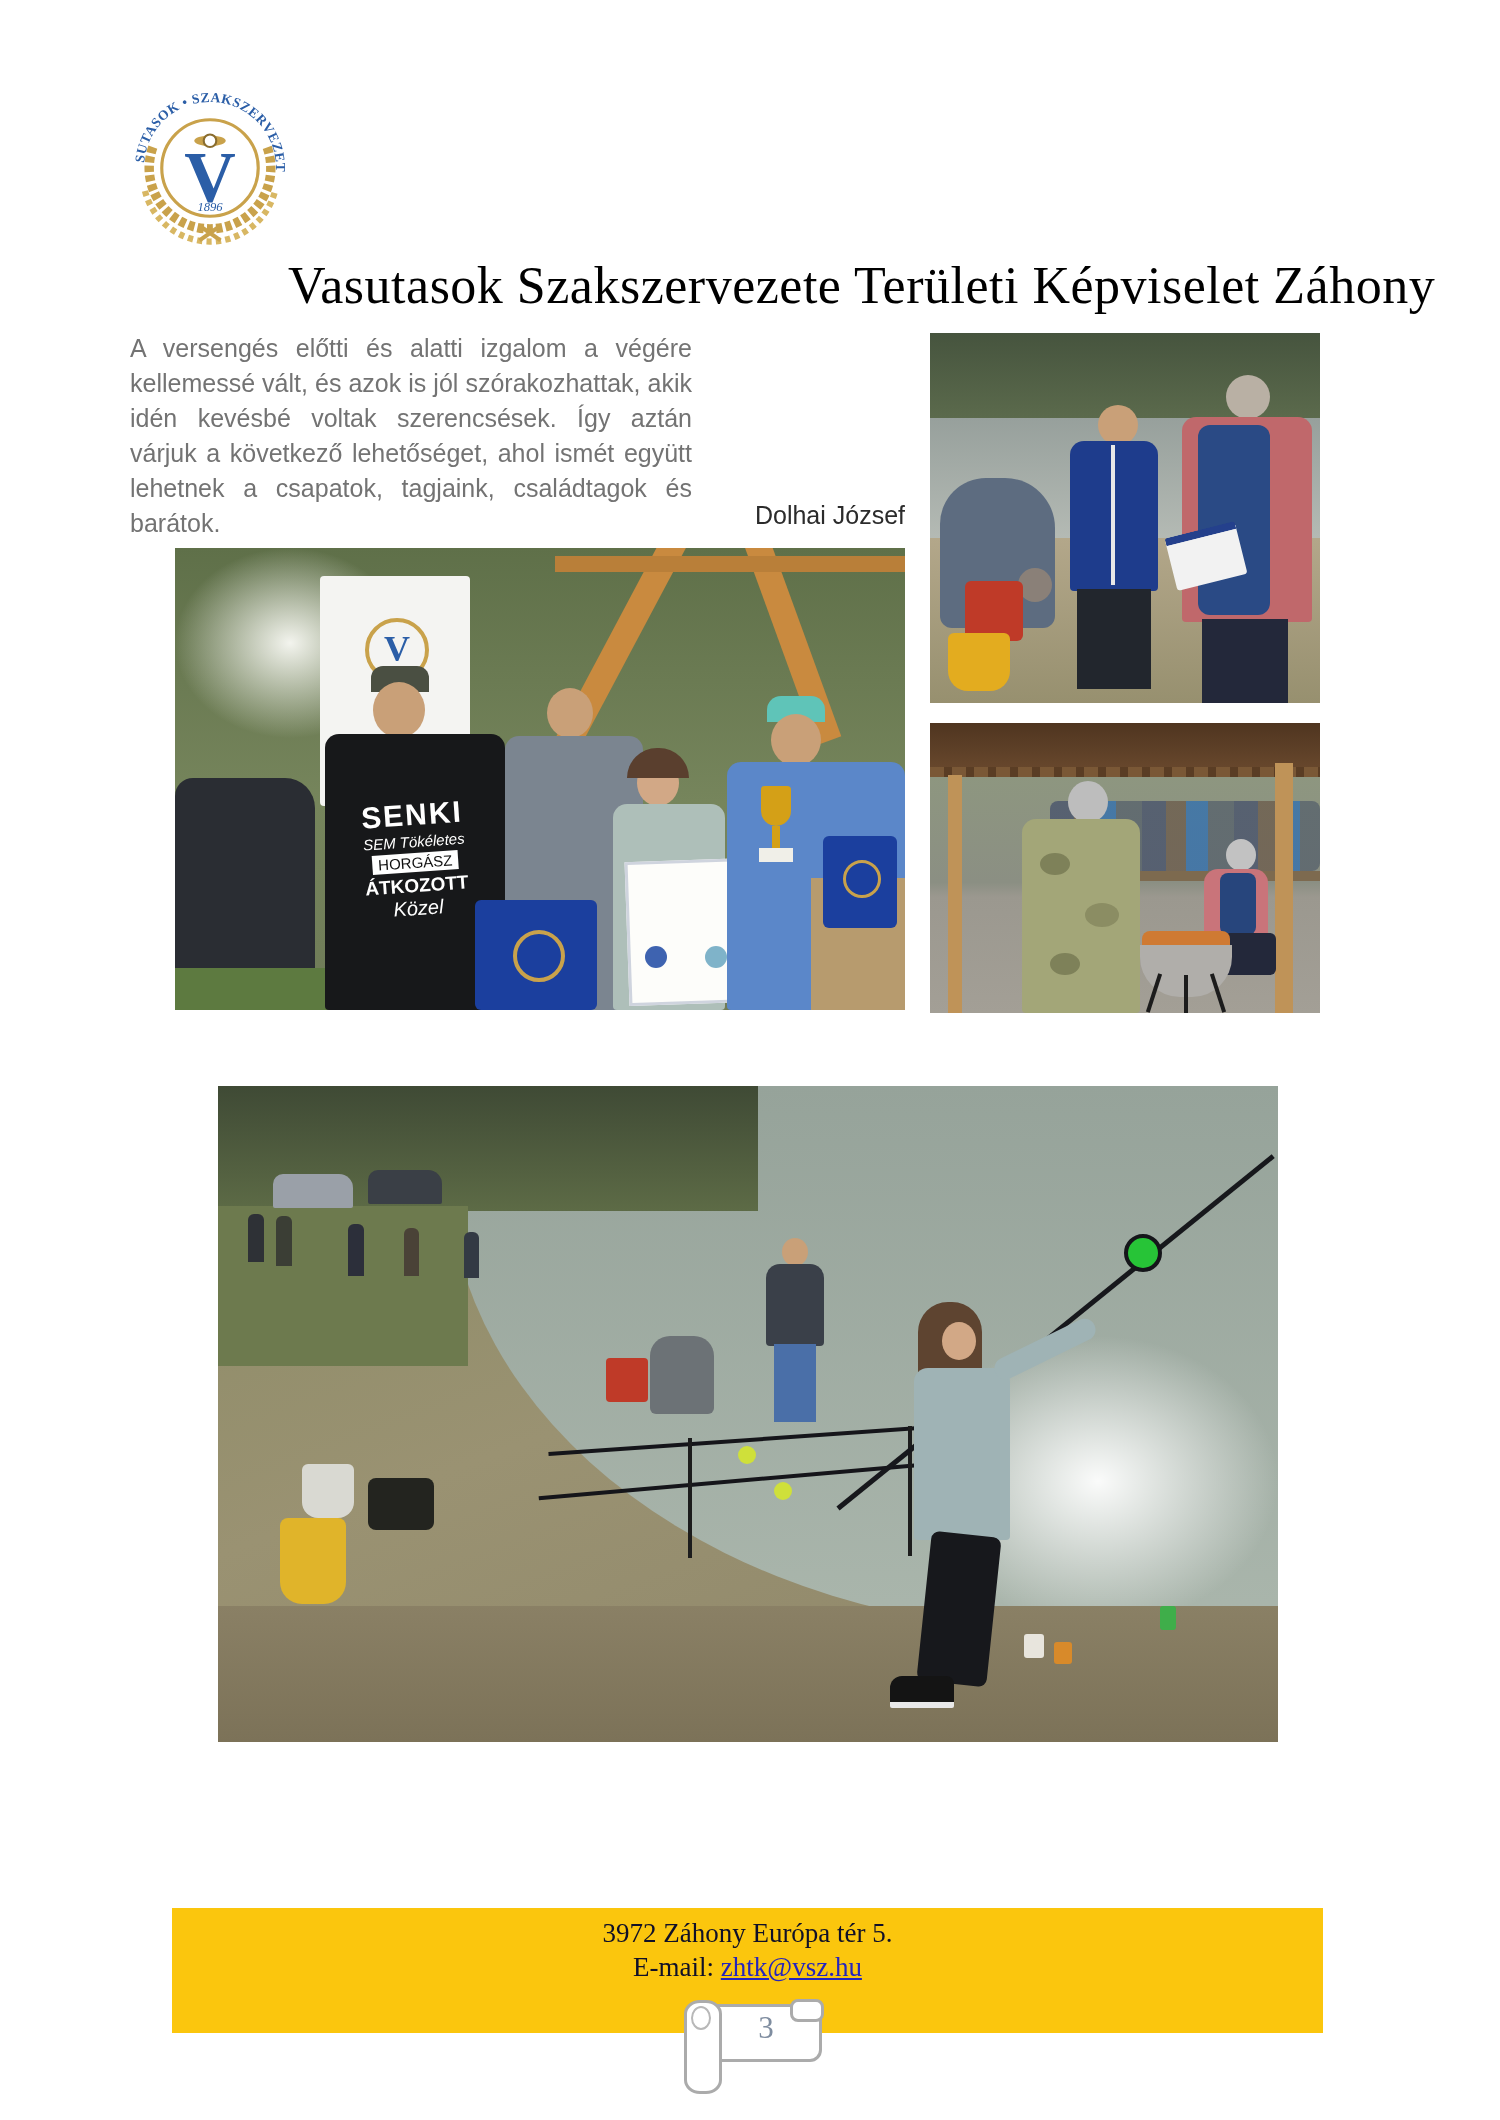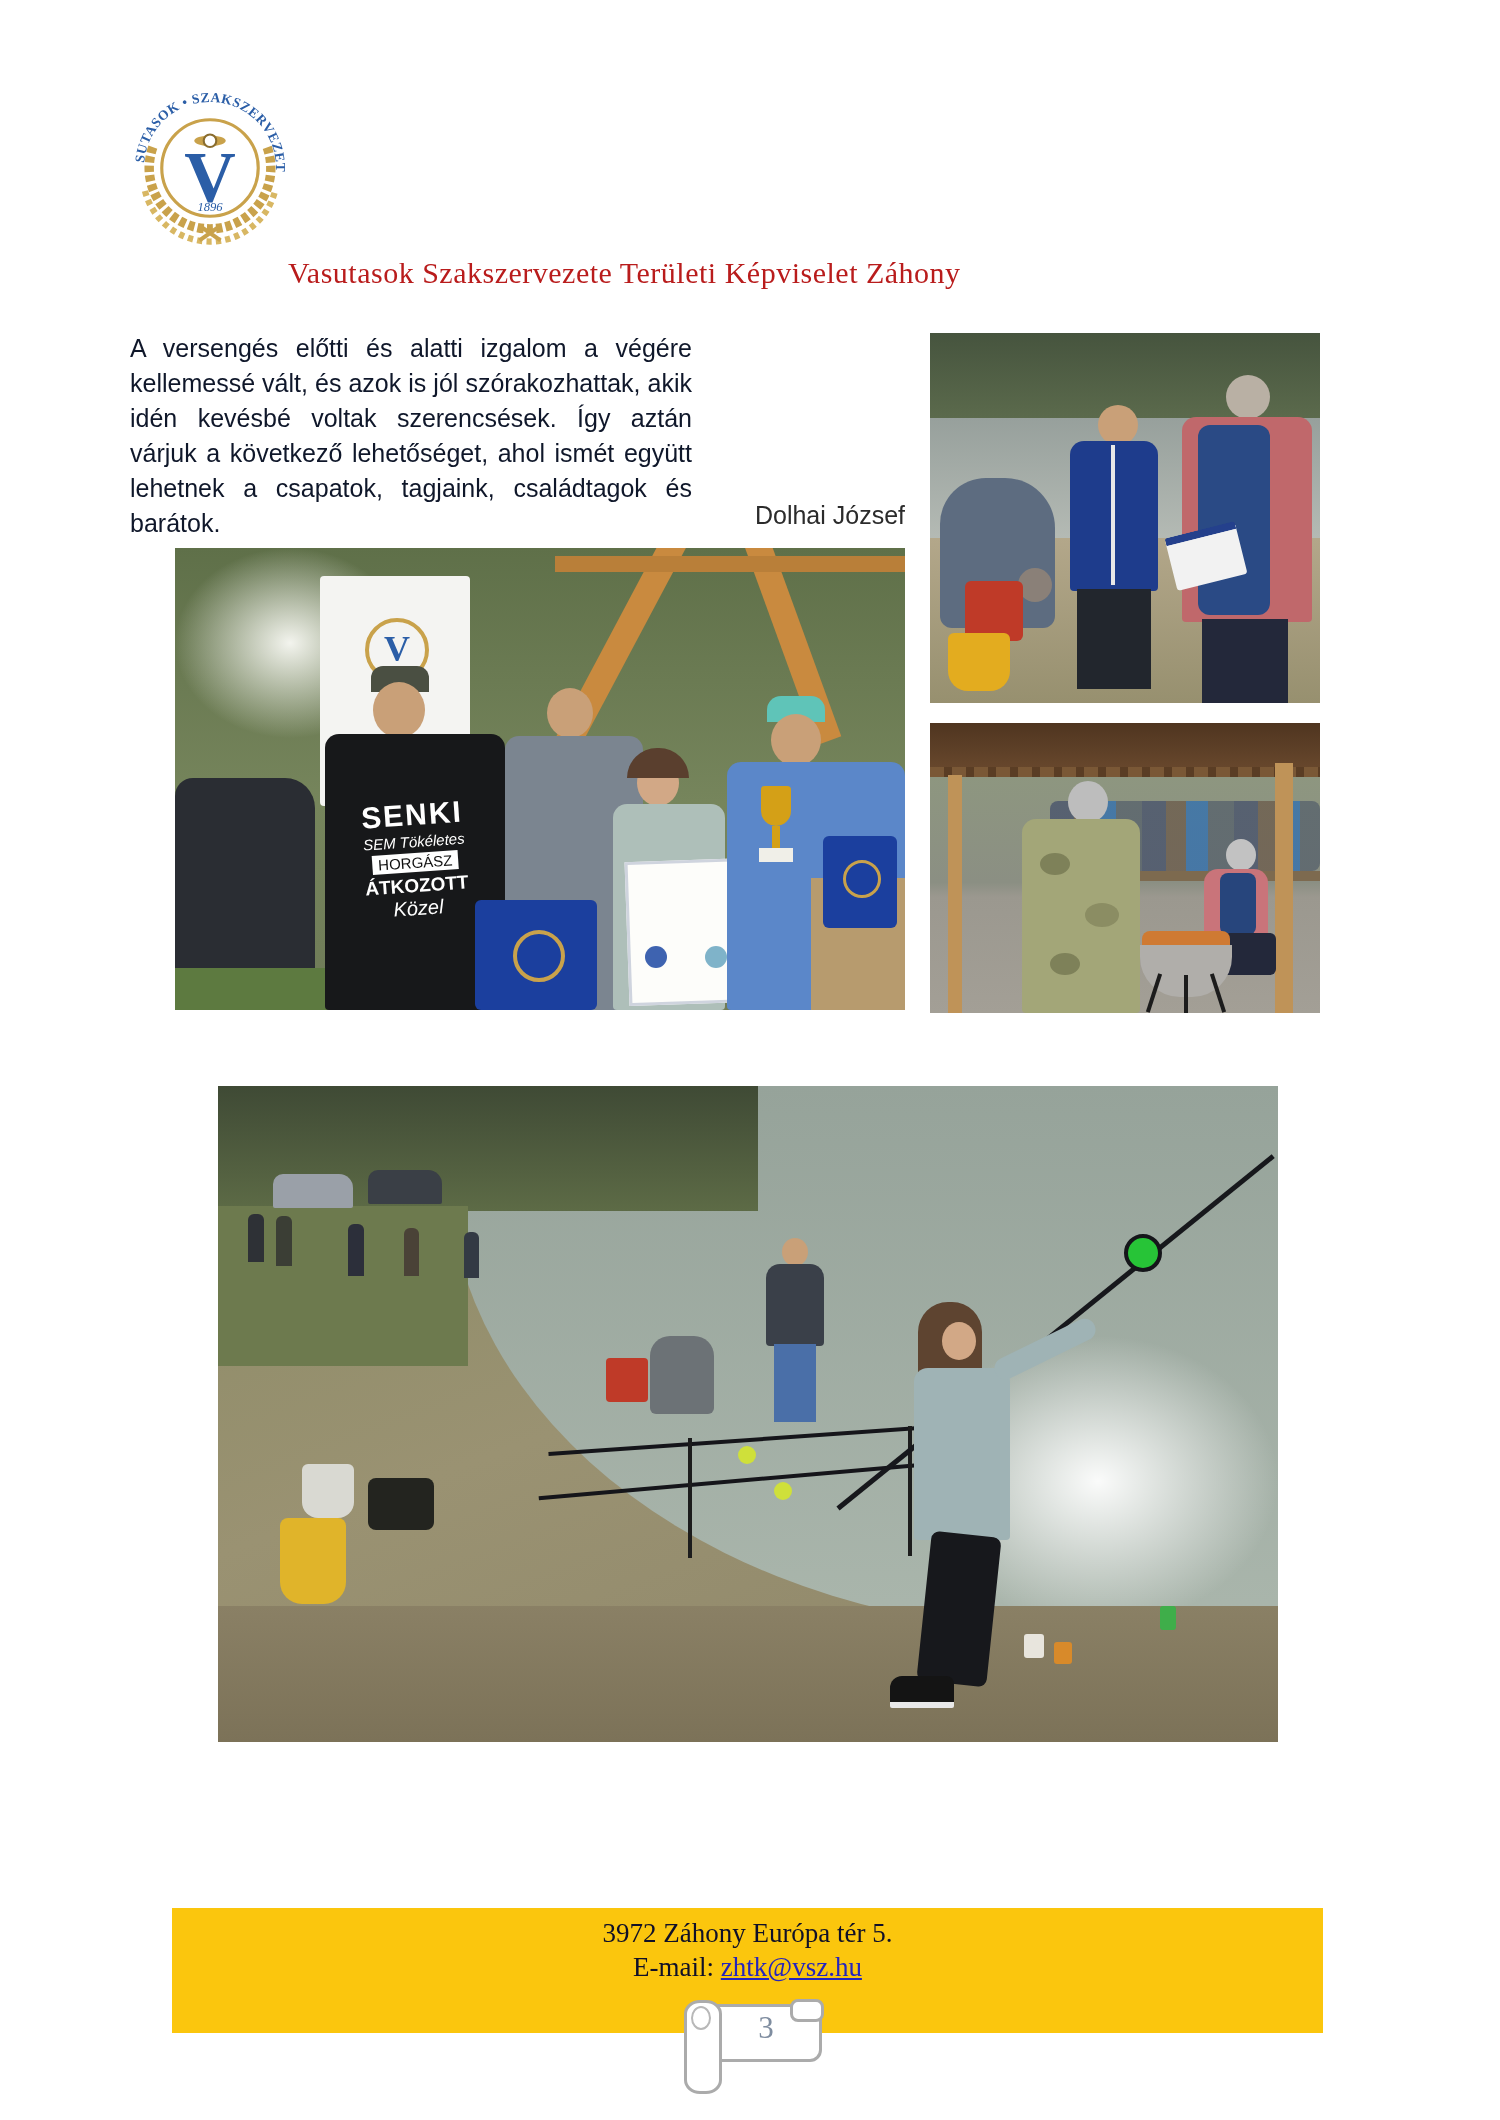--- a/index.html
+++ b/index.html
@@ -2,24 +2,24 @@
 <html><head>
 <meta charset="utf-8">
 <style>
   html,body{margin:0;padding:0;background:#ffffff;}
   .page{position:relative;width:1500px;height:2120px;background:#ffffff;overflow:hidden;
         font-family:"Liberation Sans",sans-serif;}
   
   .logo{position:absolute;left:126px;top:60px;width:168px;height:216px;}
   .page-title{position:absolute;left:288px;top:256px;width:1150px;
 
-              font-family:"Liberation Serif",serif;font-size:30px;color:#b91c1c;letter-spacing:.5px;}
+              font-family:"Liberation Serif",serif;font-size:52px;color:#000000;letter-spacing:.5px;}
   
   .article-body{position:absolute;left:130px;top:331px;width:562px;
-                font-size:25px;line-height:35px;color:#0f172a;text-align:justify;}
+                font-size:25px;line-height:35px;color:#737373;text-align:justify;}
   .signature{position:absolute;left:130px;top:501px;width:775px;text-align:right;
              font-size:25px;color:#2b2b2b;}
   
   .photo{position:absolute;overflow:hidden;background:#b9b4a6;}
   .photo *{position:absolute;}
   .ph-clipboard{left:930px;top:333px;width:390px;height:370px;}
   .ph-trophy{left:175px;top:548px;width:730px;height:462px;}
   .ph-cauldron{left:930px;top:723px;width:390px;height:290px;}
   .ph-fishing{left:218px;top:1086px;width:1060px;height:656px;}
   .head{border-radius:50%;background:#c9a078;}

